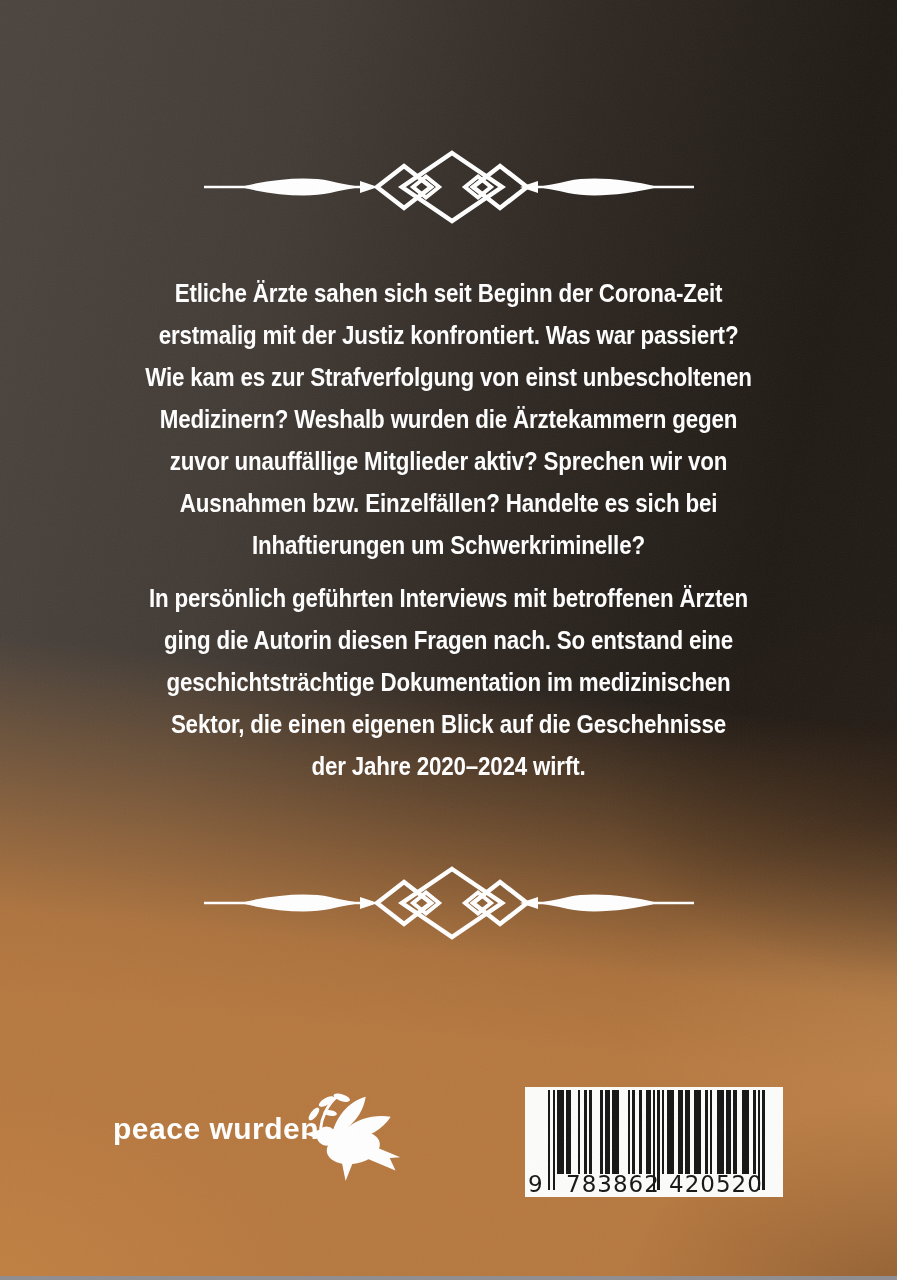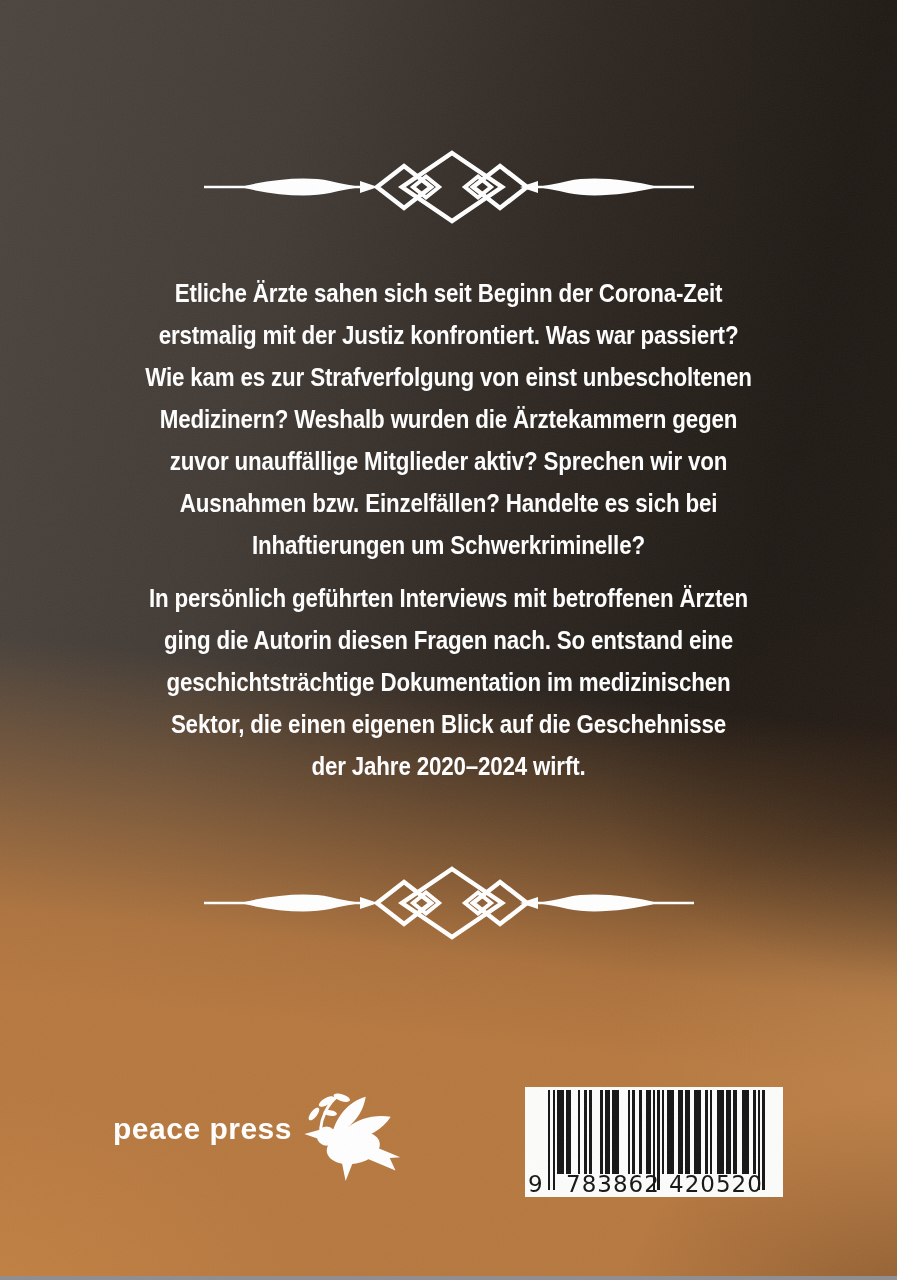--- a/index.html
+++ b/index.html
@@ -102,21 +102,21 @@
       </g>
       <g fill="#ffffff" stroke="none">
         <path d="M38,55 C70,47 105,44 128,49 C140,52 150,53.5 158,55 C150,56.5 140,58 128,61 C105,66 70,63 38,55 Z"></path>
         <path d="M158,49 L176,55 L158,61 Z"></path>
         <path d="M456,55 C424,47 389,44 366,49 C354,52 344,53.5 336,55 C344,56.5 354,58 366,61 C389,66 424,63 456,55 Z"></path>
         <path d="M336,49 L318,55 L336,61 Z"></path>
       </g>
     </svg>
   </div>
 
-  <div class="publisher-name">peace press</div>
+  <div class="publisher-name">peace wurden</div>
   <svg class="dove" viewBox="0 0 124 98">
     <path d="M21,40 C22,30 27,16 38,7" fill="none" stroke="#ffffff" stroke-width="3" stroke-linecap="round"></path>
     <g fill="#ffffff">
       <ellipse cx="14" cy="25" rx="8" ry="3.4" transform="rotate(-52 14 25)"></ellipse>
       <ellipse cx="27" cy="12" rx="9" ry="3.6" transform="rotate(-30 27 12)"></ellipse>
       <ellipse cx="43" cy="8" rx="9" ry="3.6" transform="rotate(18 43 8)"></ellipse>
       <ellipse cx="31" cy="24" rx="7" ry="3" transform="rotate(8 31 24)"></ellipse>
       <path d="M4,46 L22,41 L22,52 Z"></path>
       <circle cx="27" cy="48" r="10"></circle>
       <path d="M32,50 C36,28 50,12 68,7 C66,20 59,31 49,39 C60,30 78,25 94,28 C86,41 70,50 54,52 Z"></path>

